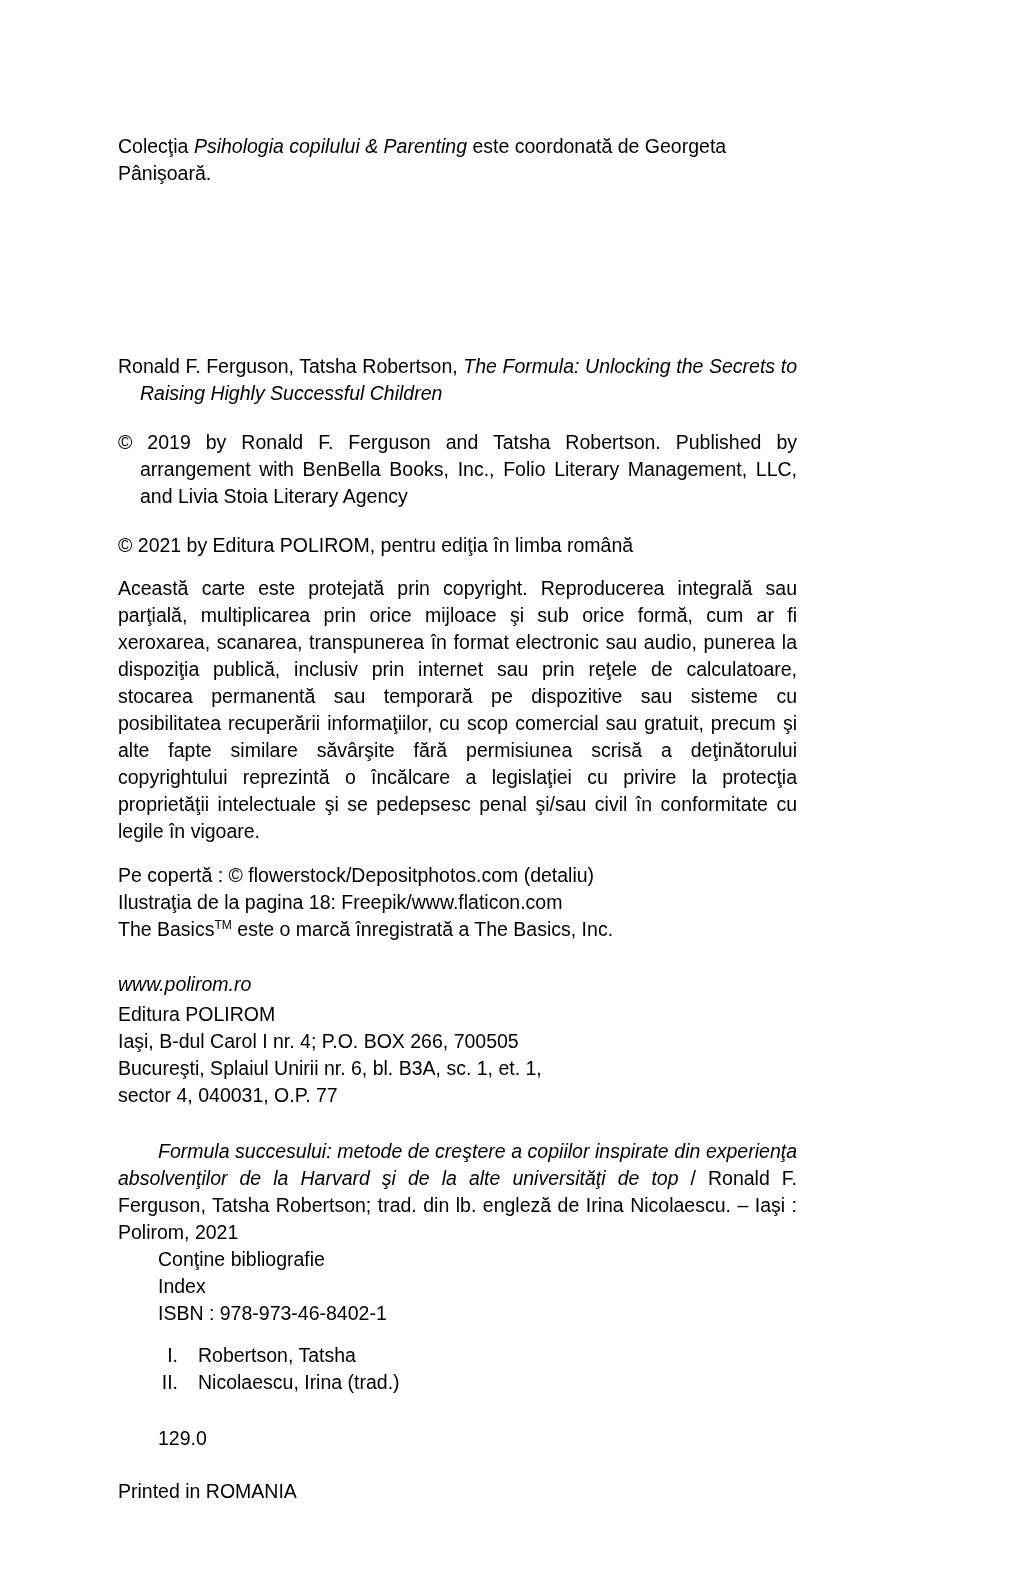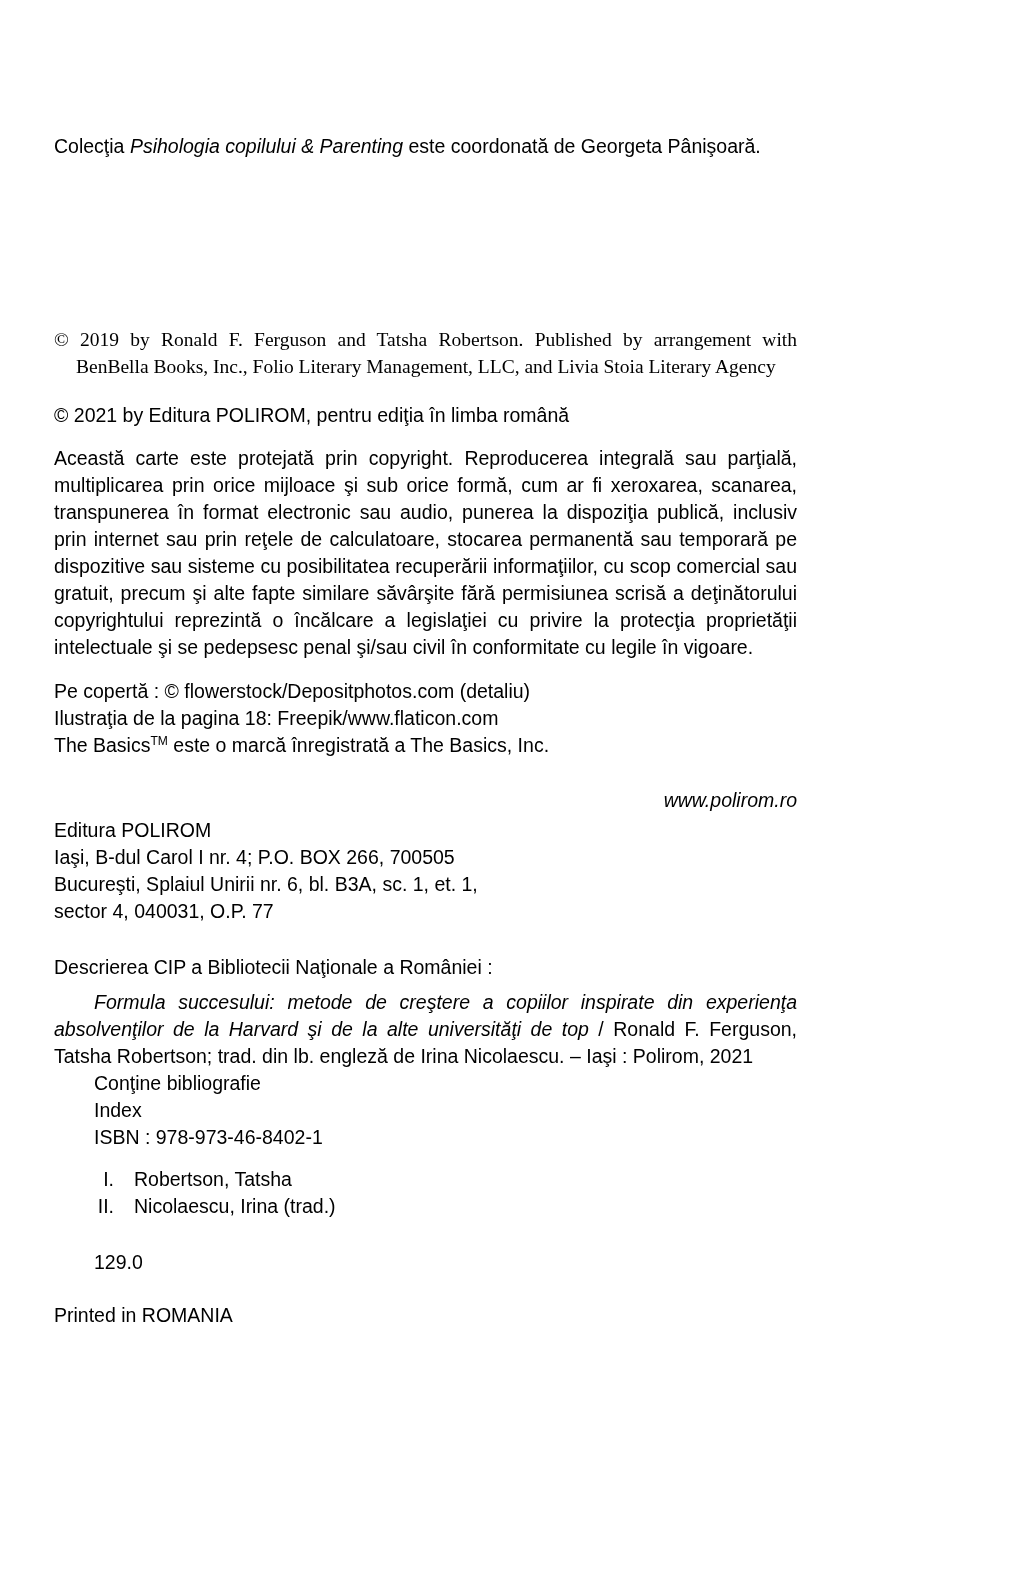--- a/index.html
+++ b/index.html
@@ -13,21 +13,21 @@
     color: #000000;
     font-family: "Liberation Sans", sans-serif;
     font-size: 19.5px;
     line-height: 27px;
     -webkit-font-smoothing: antialiased;
   }
   .page {
     box-sizing: border-box;
     width: 916px;
     height: 1575px;
-    padding: 133px 119px 0 54px;
+    padding: 133px 119px 0 118px;
     overflow: hidden;
   }
   p, div { margin: 0; }
   em { font-style: italic; }
   sup {
     font-size: 0.62em;
     line-height: 0;
     vertical-align: super;
   }
   .justify {
@@ -35,25 +35,25 @@
     text-align-last: left;
   }
   .hang {
     padding-left: 22px;
     text-indent: -22px;
   }
   .ind { padding-left: 40px; }
 
   .collection      { margin-bottom: 166px; }
   .orig-title      { margin-bottom: 22px; }
-  .copy-2019       { margin-bottom: 22px; font-family: Liberation Serif, serif; }
+  .copy-2019       { margin-bottom: 22px; }
   .copy-2021       { margin-bottom: 16px; }
   .rights          { margin-bottom: 17px; }
   .credits         { margin-bottom: 28px; }
-  .website         { font-style: italic; margin-bottom: 3px; text-align: right; }
+  .website         { font-style: italic; margin-bottom: 3px; }
   .publisher-block { margin-bottom: 29px; }
   .cip-heading     { margin-bottom: 8px; }
   .cip-title       { text-indent: 40px; }
   .isbn-line       { }
   .index-list      { margin-top: 15px; }
   .index-row       { display: flex; }
   .index-num {
     width: 60px;
     text-align: right;
     flex: 0 0 auto;
@@ -62,20 +62,21 @@
   .classification  { margin-top: 29px; }
   .printed         { margin-top: 26px; }
 </style>
 </head>
 <body>
 
 <div class="page">
 
   <p class="collection"><span>Colecţia </span><em>Psihologia copilului &amp; Parenting</em><span> este coordonată de Georgeta Pânişoară.</span></p>
 
+  <p class="orig-title hang justify"><span>Ronald F. Ferguson, Tatsha Robertson, </span><em>The Formula: Unlocking the Secrets to Raising Highly Successful Children</em></p>
 
   <p class="copy-2019 hang justify">© 2019 by Ronald F. Ferguson and Tatsha Robertson. Published by arrangement with BenBella Books, Inc., Folio Literary Management, LLC, and Livia Stoia Literary Agency</p>
 
   <p class="copy-2021">© 2021 by Editura POLIROM, pentru ediţia în limba română</p>
 
   <p class="rights justify">Această carte este protejată prin copyright. Reproducerea integrală sau parţială, multiplicarea prin orice mijloace şi sub orice formă, cum ar fi xeroxarea, scanarea, transpunerea în format electronic sau audio, punerea la dispoziţia publică, inclusiv prin internet sau prin reţele de calculatoare, stocarea permanentă sau temporară pe dispozitive sau sisteme cu posibilitatea recuperării informaţiilor, cu scop comercial sau gratuit, precum şi alte fapte similare săvârşite fără permisiunea scrisă a deţi­nătorului copyrightului reprezintă o încălcare a legislaţiei cu privire la protecţia proprietăţii intelectuale şi se pedepsesc penal şi/sau civil în conformitate cu legile în vigoare.</p>
 
   <div class="credits">
     <div>Pe copertă : © flowerstock/Depositphotos.com (detaliu)</div>
     <div>Ilustraţia de la pagina 18: Freepik/www.flaticon.com</div>
@@ -84,21 +85,20 @@
 
   <p class="website">www.polirom.ro</p>
 
   <div class="publisher-block">
     <div>Editura POLIROM</div>
     <div>Iaşi, B-dul Carol I nr. 4; P.O. BOX 266, 700505</div>
     <div>Bucureşti, Splaiul Unirii nr. 6, bl. B3A, sc. 1, et. 1,</div>
     <div>sector 4, 040031, O.P. 77</div>
   </div>
 
-  <p class="cip-heading">Descrierea CIP a Bibliotecii Naţionale a României :</p>
 
   <p class="cip-title justify"><em>Formula succesului: metode de creştere a copiilor inspirate din experienţa absolvenţilor de la Harvard şi de la alte universităţi de top</em><span> / Ronald F. Ferguson, Tatsha Robertson; trad. din lb. engleză de Irina Nicolaescu. – Iaşi : Polirom, 2021</span></p>
 
   <div class="ind">Conţine bibliografie</div>
   <div class="ind">Index</div>
 
   <p class="isbn-line ind">ISBN : 978-973-46-8402-1</p>
 
   <div class="index-list">
     <div class="index-row">

